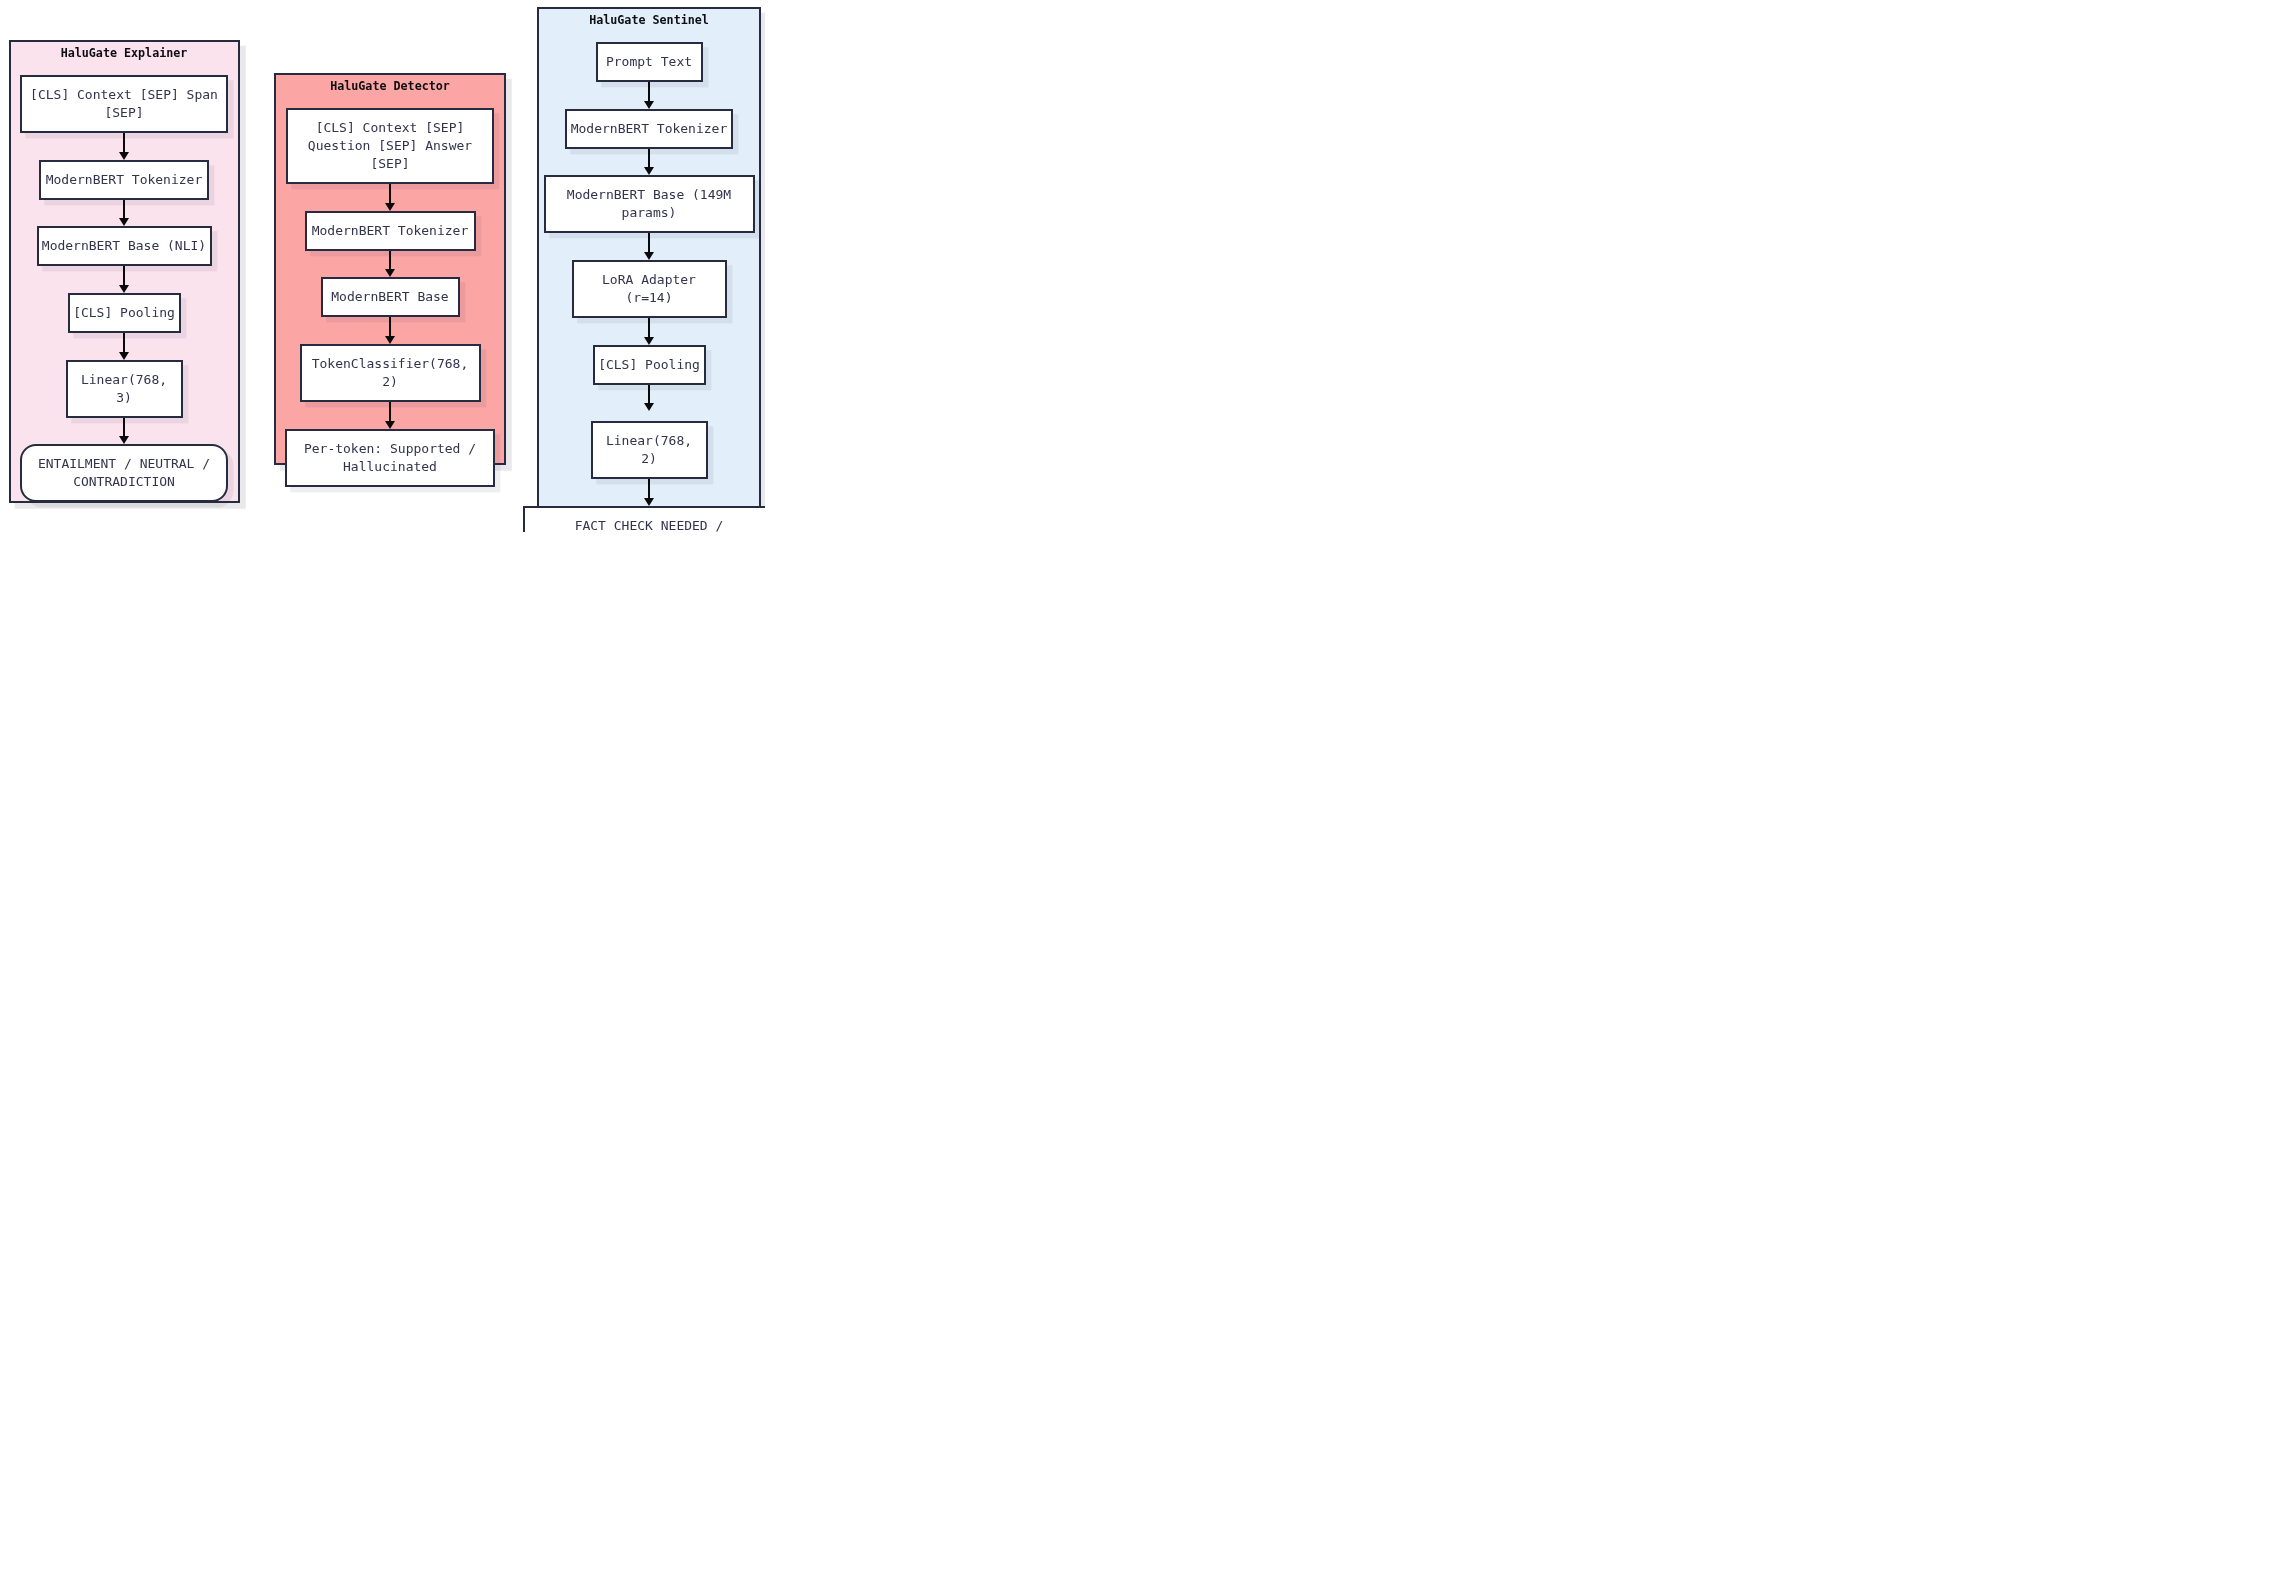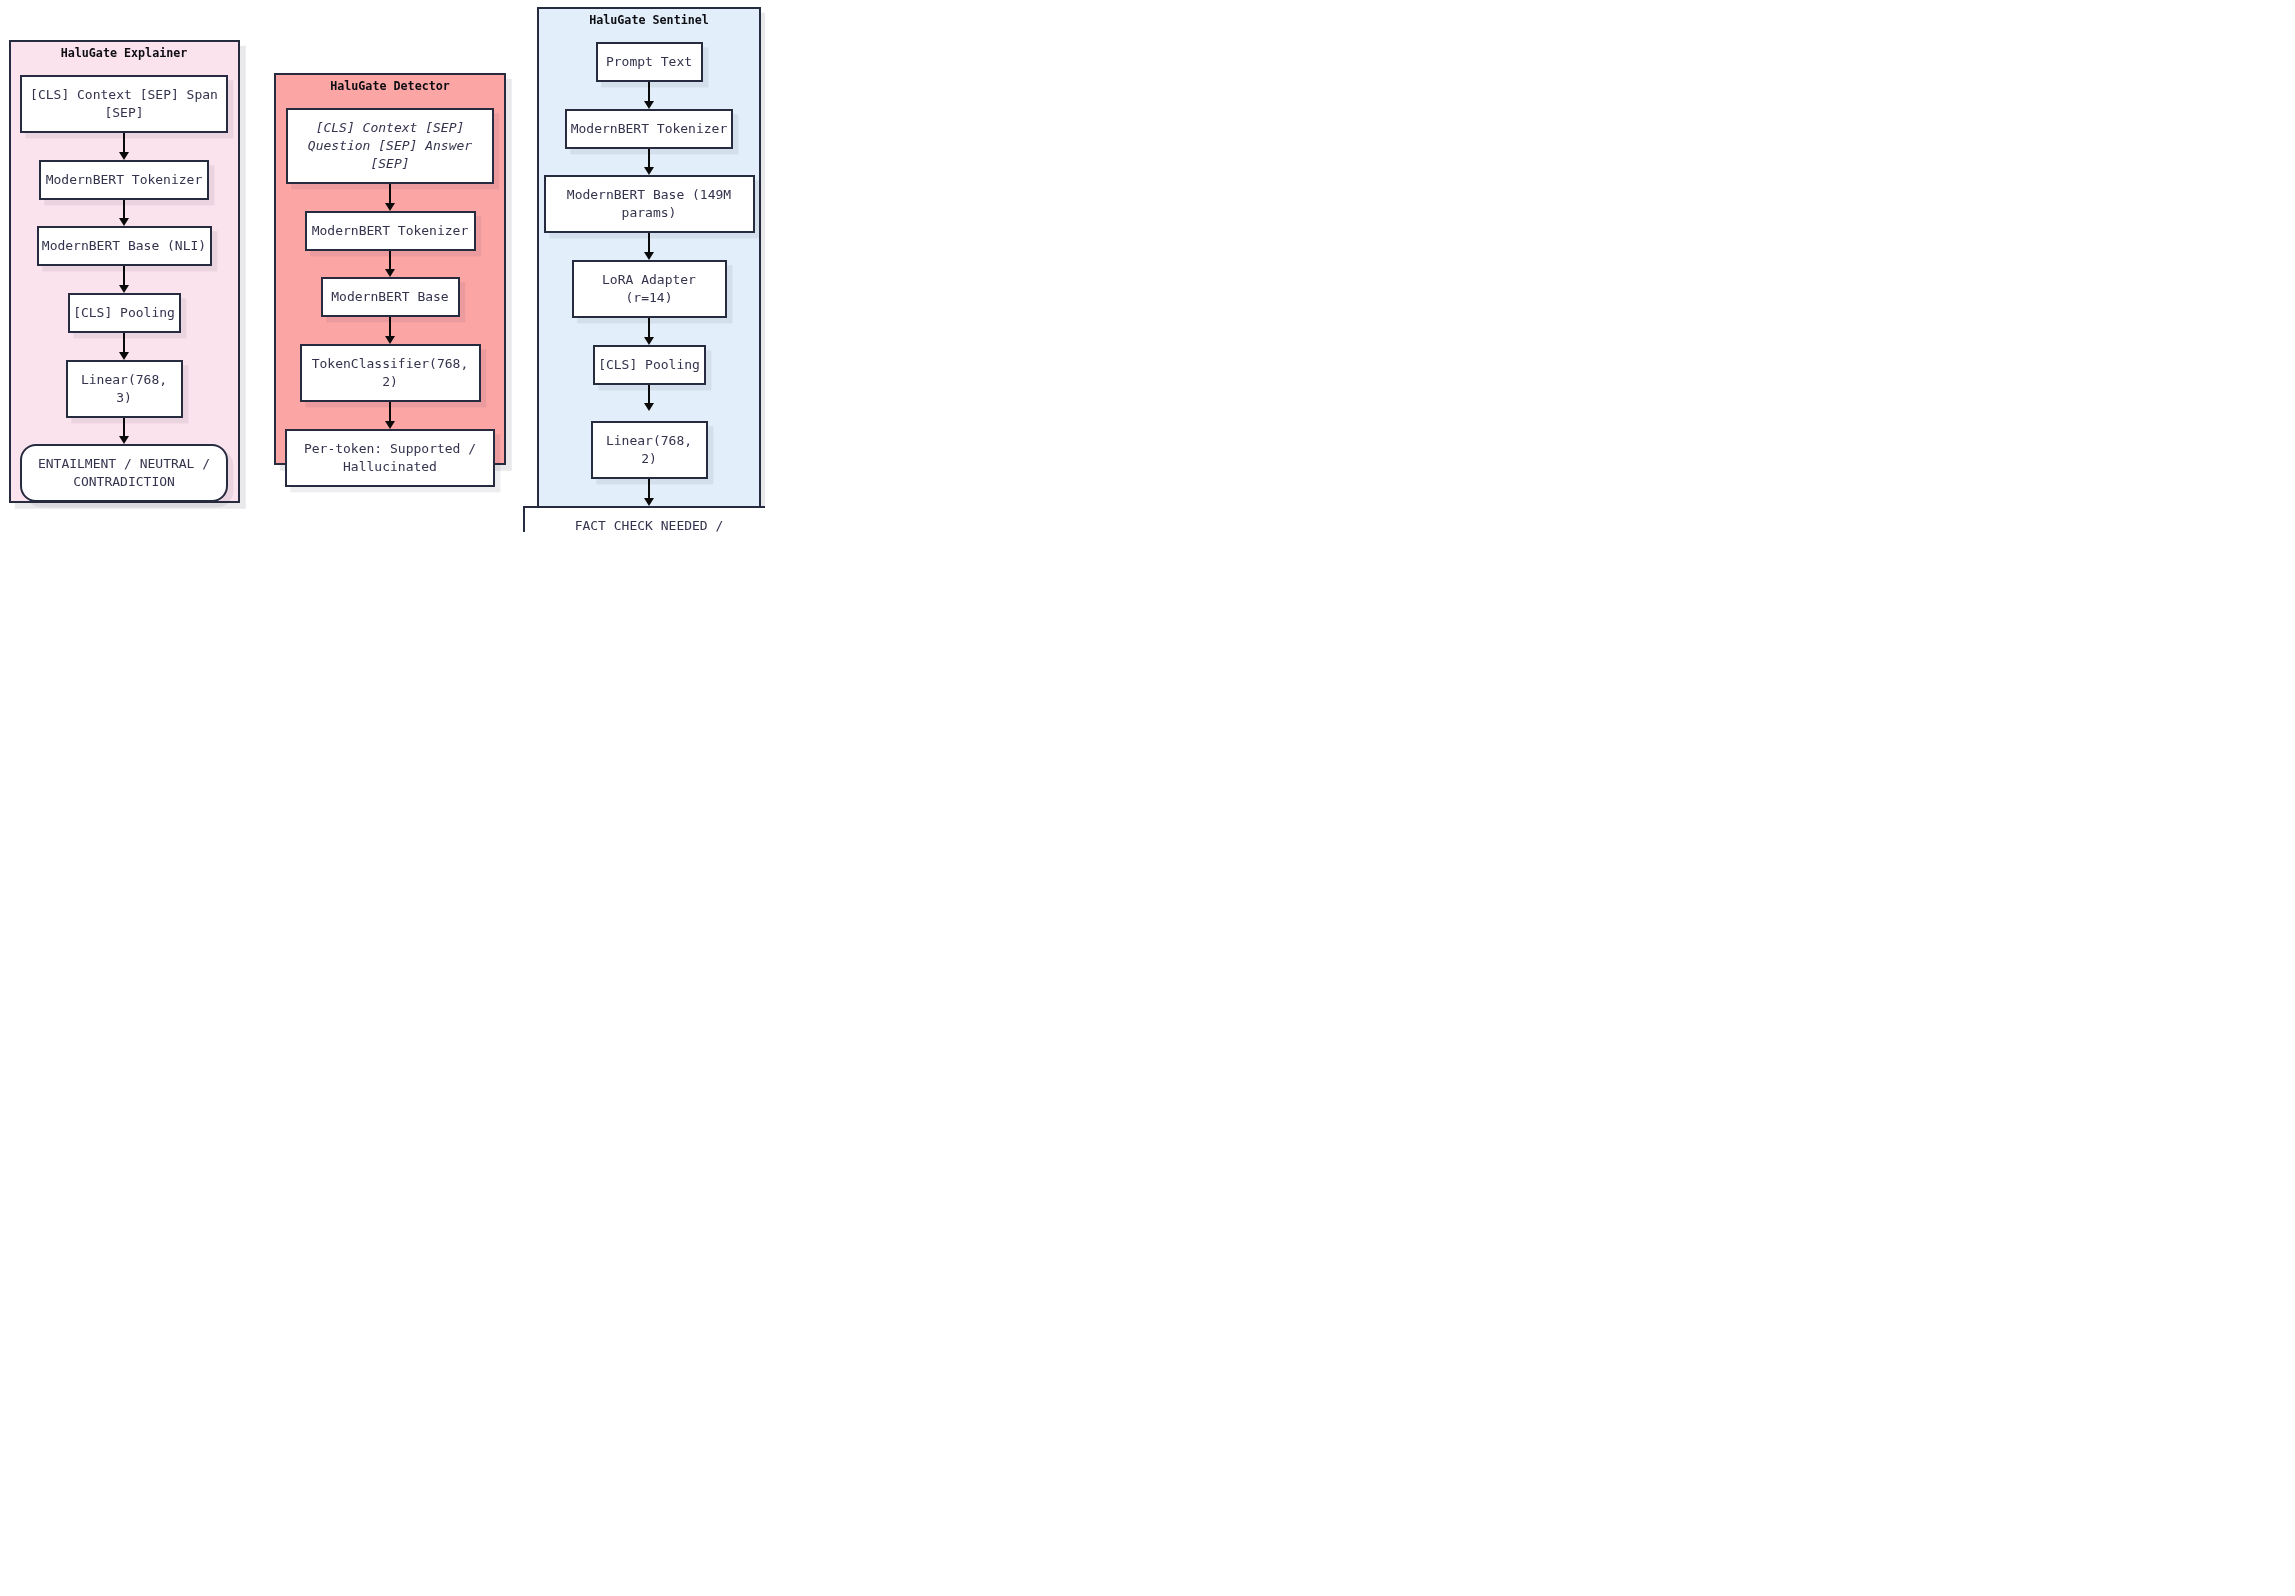--- a/index.html
+++ b/index.html
@@ -89,21 +89,21 @@
           <div class="arrow-stem"></div>
           <div class="arrow-head"></div>
         </div>
         <div class="node" style="width: 208px; border-radius: 16px;">ENTAILMENT / NEUTRAL / CONTRADICTION</div>
       </div>
   </section>
 
   <section class="panel" id="panel-detector" style="background: #fca5a5;">
     <div class="panel-title">HaluGate Detector</div>
     <div class="flow">
-        <div class="node" style="width: 208px; font-style: italic;">[CLS] Context [SEP] Question [SEP] Answer [SEP]</div>
+        <div class="node" style="width: 208px;">[CLS] Context [SEP] Question [SEP] Answer [SEP]</div>
         <div class="arrow">
           <div class="arrow-stem"></div>
           <div class="arrow-head"></div>
         </div>
         <div class="node" style="width: 171px;">ModernBERT Tokenizer</div>
         <div class="arrow">
           <div class="arrow-stem"></div>
           <div class="arrow-head"></div>
         </div>
         <div class="node" style="width: 139px;">ModernBERT Base</div>

